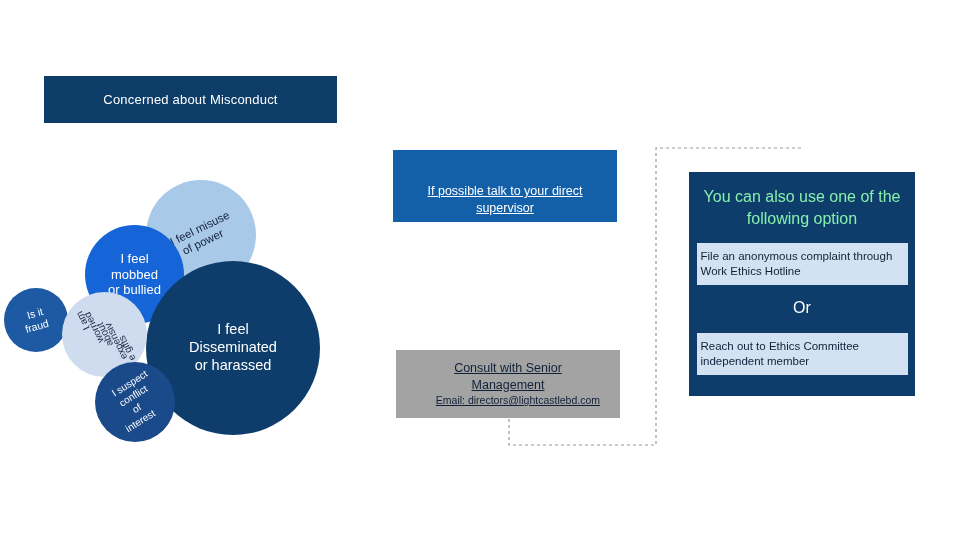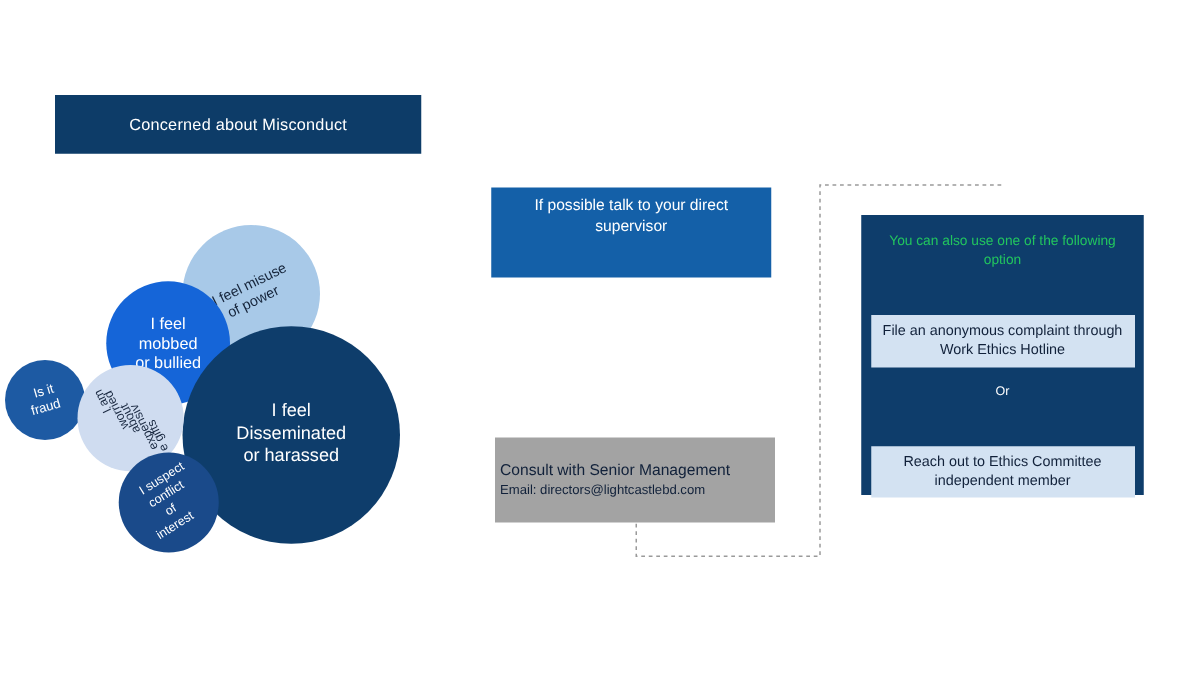--- a/index.html
+++ b/index.html
@@ -109,26 +109,27 @@
     color: #ffffff;
     font-size: 10px;
     line-height: 1.3;
   }
   #bub-conflict span { transform: rotate(-16deg); }
 
   
   .step-box {
     position: absolute;
     display: flex;
-    align-items: flex-start;
-    justify-content: center;
-    text-align: center;
-    box-sizing: border-box;
-    padding: 6px 4px;
+    align-items: flex-end;
+    justify-content: center;
+    text-align: center;
+    box-sizing: border-box;
+    padding: 6px 20px;
     line-height: 1.32;
+    text-decoration: underline;
   }
   #box-supervisor {
     left: 393px; top: 150px; width: 224px; height: 72px;
     background: #1460a8;
     color: #ffffff;
     font-size: 12.5px;
   }
   #box-teamhead {
     left: 393px; top: 252px; width: 224px; height: 72px;
     background: #3e7fd6;
@@ -161,40 +162,38 @@
     position: absolute;
     left: 689px; top: 172px; width: 226px; height: 224px;
     background: #0e3d6b;
     box-sizing: border-box;
     padding: 14px 12px 12px 12px;
     display: flex;
     flex-direction: column;
     align-items: center;
   }
   #panel-options .panel-title {
-    color: #22c55e;
-    font-size: 11px;
+    color: #86efac;
+    font-size: 16px;
     text-align: center;
     line-height: 1.35;
     margin-bottom: 14px;
   }
   .option-chip {
     width: 211px;
     background: #d3e2f2;
     color: #11213a;
     font-size: 11.5px;
-    text-align: center;
     line-height: 1.3;
     padding: 6px 4px;
     box-sizing: border-box;
-    margin-top: 22px;
   }
   #panel-options .or-text {
     color: #ffffff;
-    font-size: 10px;
+    font-size: 16px;
     text-align: center;
     margin: 14px 0 16px 0;
   }
 </style>
 </head>
 <body>
 
 <div class="stage">
 
   <div class="header-bar" id="hdr-left">Concerned about Misconduct</div>

